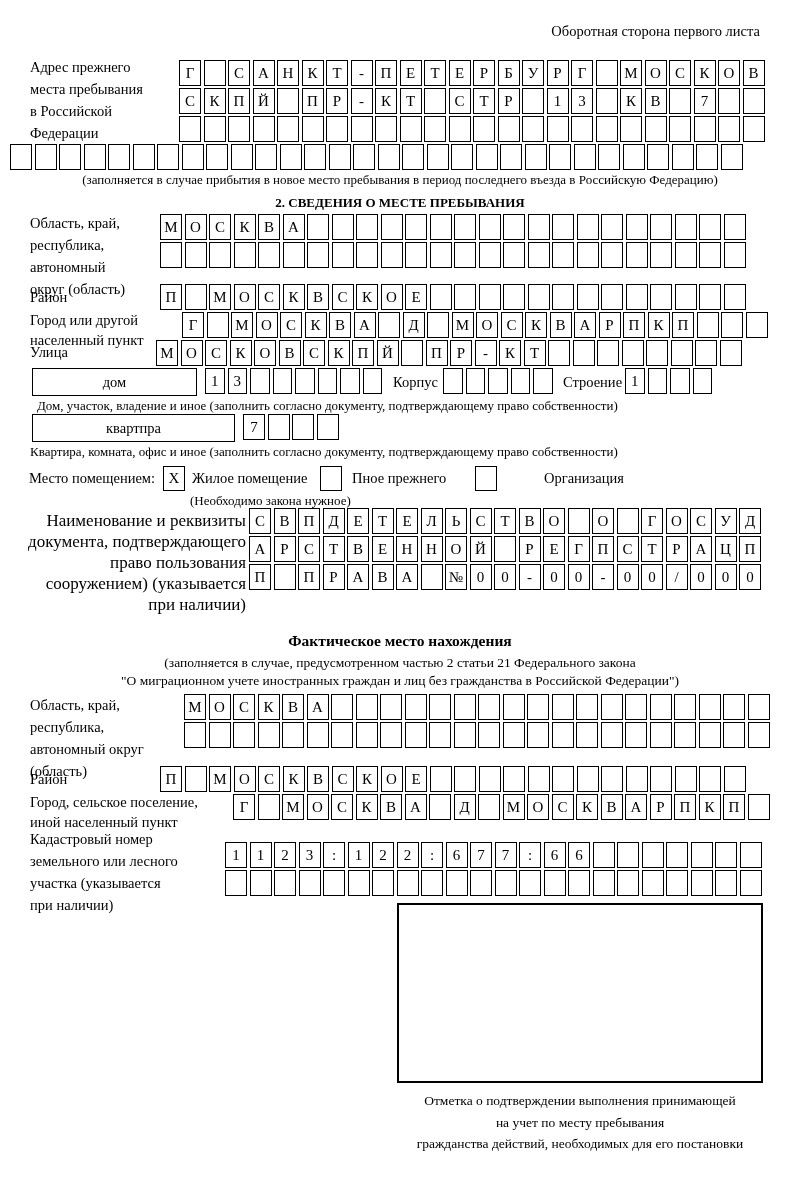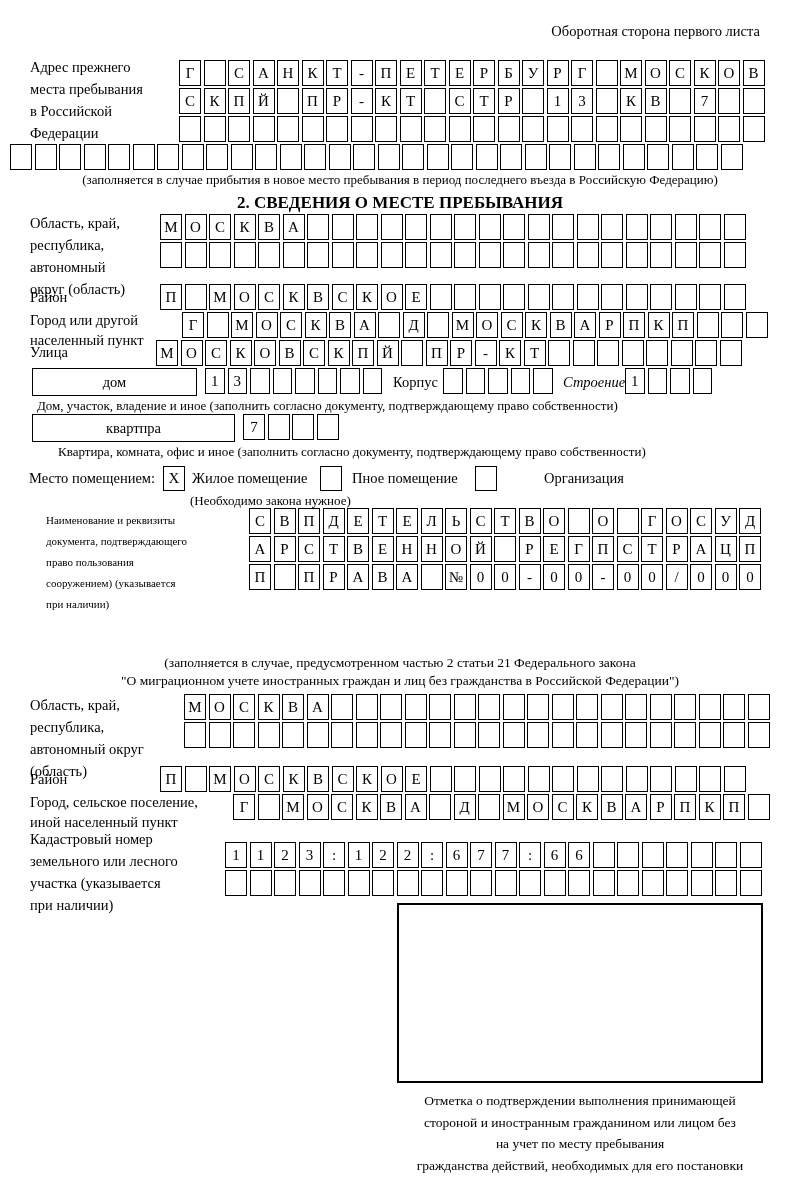--- a/index.html
+++ b/index.html
@@ -141,21 +141,21 @@
       <div class="cell"></div>
       <div class="cell"></div>
       <div class="cell"></div>
       <div class="cell"></div>
       <div class="cell"></div>
       <div class="cell"></div>
       <div class="cell"></div>
     </div>
   <div class="abs note center" style="top:172px;">(заполняется в случае прибытия в новое место пребывания в период последнего въезда в Российскую Федерацию)</div>
 
-  <div class="abs lbl bold center" style="top:192px;font-size:17px;">2. СВЕДЕНИЯ О МЕСТЕ ПРЕБЫВАНИЯ</div>
+  <div class="abs lbl bold center" style="top:192px;font-size:13px;">2. СВЕДЕНИЯ О МЕСТЕ ПРЕБЫВАНИЯ</div>
 
   <div class="abs lbl" style="left:30px;top:212px;">
     <div>Область, край,</div>
     <div>республика,</div>
     <div>автономный</div>
     <div>округ (область)</div>
   </div>
   <div class="cellrow" style="left:160px;top:214px;">
       <div class="cell">М</div>
       <div class="cell">О</div>
@@ -308,48 +308,48 @@
       <div class="cell"></div>
     </div>
   <div class="abs lbl" style="left:393px;top:371px;">Корпус</div>
   <div class="cellrow tight" style="left:443px;top:368px;">
       <div class="cell"></div>
       <div class="cell"></div>
       <div class="cell"></div>
       <div class="cell"></div>
       <div class="cell"></div>
     </div>
-  <div class="abs lbl" style="left:563px;top:371px;font-style:italic;">Строение</div>
+  <div class="abs lbl" style="left:563px;top:371px;">Строение</div>
   <div class="cellrow tight" style="left:625px;top:368px;">
       <div class="cell">1</div>
       <div class="cell"></div>
       <div class="cell"></div>
       <div class="cell"></div>
     </div>
   <div class="abs note" style="left:37px;top:398px;">Дом, участок, владение и иное (заполнить согласно документу, подтверждающему право собственности)</div>
 
   <div class="labelbox" style="left:32px;top:414px;width:203px;">квартпра</div>
   <div class="cellrow" style="left:243px;top:414px;">
       <div class="cell">7</div>
       <div class="cell"></div>
       <div class="cell"></div>
       <div class="cell"></div>
     </div>
-  <div class="abs note" style="left:30px;top:444px;margin-left:28px;">Квартира, комната, офис и иное (заполнить согласно документу, подтверждающему право собственности)</div>
+  <div class="abs note" style="left:30px;top:444px;">Квартира, комната, офис и иное (заполнить согласно документу, подтверждающему право собственности)</div>
 
   <div class="abs lbl" style="left:29px;top:467px;">Место помещением:</div>
   <div class="chk" style="left:163px;top:466px;">X</div>
   <div class="abs lbl" style="left:192px;top:467px;">Жилое помещение</div>
   <div class="chk" style="left:320px;top:466px;"></div>
-  <div class="abs lbl" style="left:352px;top:467px;">Пное помещение</div>
+  <div class="abs lbl" style="left:352px;top:467px;">Пное прежнего</div>
   <div class="chk" style="left:475px;top:466px;"></div>
   <div class="abs lbl" style="left:544px;top:467px;text-align:right;">Организация</div>
   <div class="abs note" style="left:190px;top:493px;">(Необходимо закона нужное)</div>
 
-  <div class="abs" style="left:46px;top:510px;font-size:11px;line-height:21px;">
+  <div class="abs" style="left:28px;top:510px;font-size:17px;line-height:21px;text-align:right;">
     <div>Наименование и реквизиты</div>
     <div>документа, подтверждающего</div>
     <div>право пользования</div>
     <div>сооружением) (указывается</div>
     <div>при наличии)</div>
   </div>
   <div class="cellrow" style="left:249px;top:508px;">
       <div class="cell">С</div>
       <div class="cell">В</div>
       <div class="cell">П</div>
@@ -412,20 +412,21 @@
       <div class="cell">0</div>
       <div class="cell">-</div>
       <div class="cell">0</div>
       <div class="cell">0</div>
       <div class="cell">/</div>
       <div class="cell">0</div>
       <div class="cell">0</div>
       <div class="cell">0</div>
     </div>
 
+  <div class="abs lbl bold center" style="top:630px;font-size:15.5px;">Фактическое место нахождения</div>
   <div class="abs note center" style="top:655px;font-size:13.5px;">(заполняется в случае, предусмотренном частью 2 статьи 21 Федерального закона</div>
   <div class="abs note center" style="top:673px;font-size:13.5px;">"О миграционном учете иностранных граждан и лиц без гражданства в Российской Федерации")</div>
 
   <div class="abs lbl" style="left:30px;top:694px;">
     <div>Область, край,</div>
     <div>республика,</div>
     <div>автономный округ</div>
     <div>(область)</div>
   </div>
   <div class="cellrow" style="left:184px;top:694px;">
@@ -589,18 +590,17 @@
       <div class="cell"></div>
       <div class="cell"></div>
       <div class="cell"></div>
       <div class="cell"></div>
       <div class="cell"></div>
     </div>
 
   <div class="stampbox" style="left:397px;top:903px;width:366px;height:180px;"></div>
   <div class="abs cap" style="left:380px;top:1090px;width:400px;">
     <div>Отметка о подтверждении выполнения принимающей</div>
-    <div>стороной и иностранным гражданином или лицом без</div>
     <div>на учет по месту пребывания</div>
     <div>гражданства действий, необходимых для его постановки</div>
   </div>
 
 </div>
 
 </body></html>

